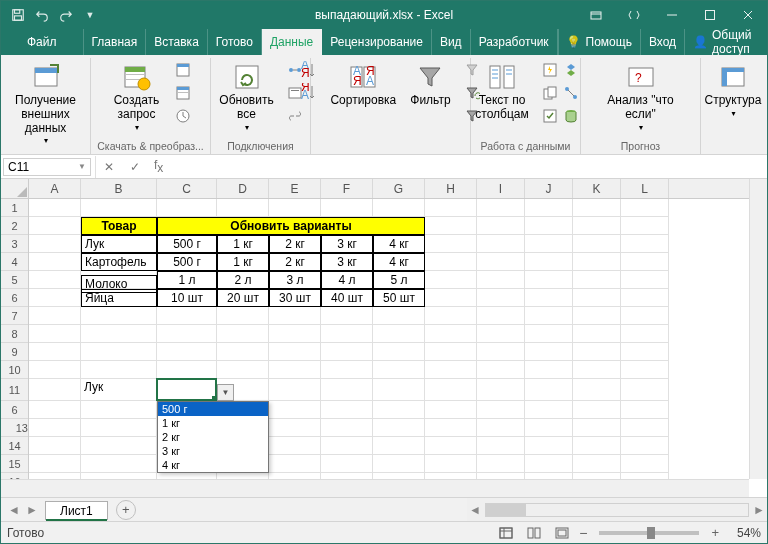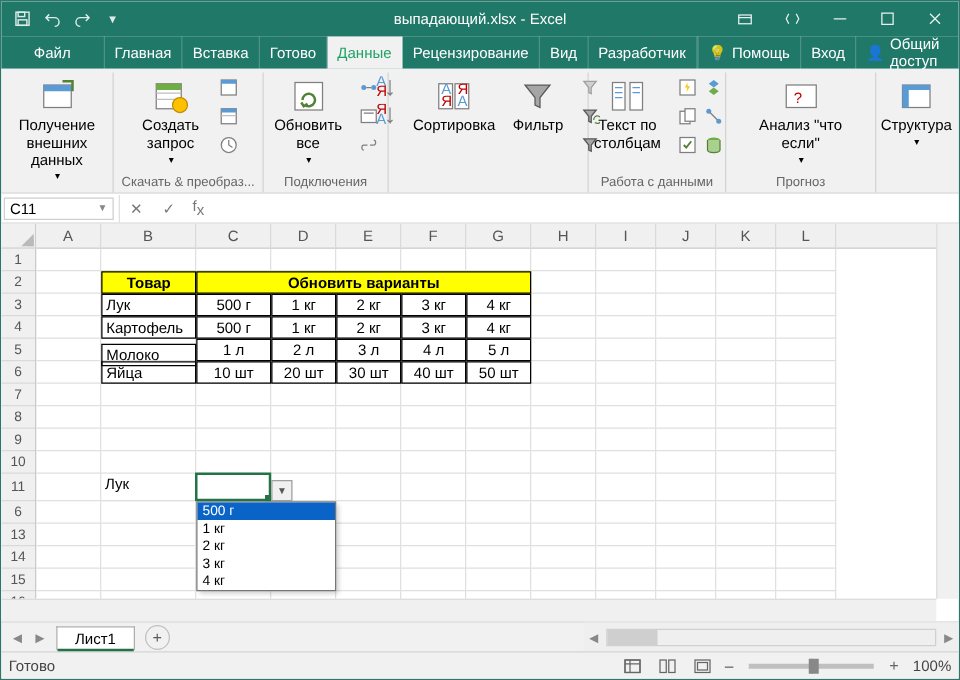--- a/index.html
+++ b/index.html
@@ -424,21 +424,21 @@
       <div class="rh" style="height: 18px; line-height: 18px;">3</div>
       <div class="rh" style="height: 18px; line-height: 18px;">4</div>
       <div class="rh" style="height: 18px; line-height: 18px;">5</div>
       <div class="rh" style="height: 18px; line-height: 18px;">6</div>
       <div class="rh" style="height: 18px; line-height: 18px;">7</div>
       <div class="rh" style="height: 18px; line-height: 18px;">8</div>
       <div class="rh" style="height: 18px; line-height: 18px;">9</div>
       <div class="rh" style="height: 18px; line-height: 18px;">10</div>
       <div class="rh" style="height: 22px; line-height: 22px;">11</div>
       <div class="rh" style="height: 18px; line-height: 18px;">6</div>
-      <div class="rh" style="height: 18px; line-height: 18px;">13</div>
+      <div class="rh" style="height: 18px; line-height: 18px; text-align: right;">13</div>
       <div class="rh" style="height: 18px; line-height: 18px;">14</div>
       <div class="rh" style="height: 18px; line-height: 18px;">15</div>
       <div class="rh" style="height: 18px; line-height: 18px;">16</div>
     </div>
   <div class="cells" id="cells">
       <div class="cell " style="left: 0px; top: 0px; width: 52px; height: 18px;"></div>
       <div class="cell " style="left: 52px; top: 0px; width: 76px; height: 18px;"></div>
       <div class="cell " style="left: 128px; top: 0px; width: 60px; height: 18px;"></div>
       <div class="cell " style="left: 188px; top: 0px; width: 52px; height: 18px;"></div>
       <div class="cell " style="left: 240px; top: 0px; width: 52px; height: 18px;"></div>
@@ -706,15 +706,15 @@
         <svg width="14" height="12">
           <rect x="1" y="1" width="12" height="10" fill="none" stroke="#666"></rect>
           <rect x="3" y="3" width="8" height="6" fill="none" stroke="#666"></rect>
         </svg>
       </div>
     <span style="font-size:14px;color:#666">−</span>
     <div class="zoom-slider">
         <div class="zoom-thumb"></div>
       </div>
     <span style="font-size:13px;color:#666">+</span>
-    <span style="min-width:36px;text-align:right">100%</span>
+    <span style="min-width:36px;text-align:right">54%</span>
   </div>
 </div>
 
 </body></html>

